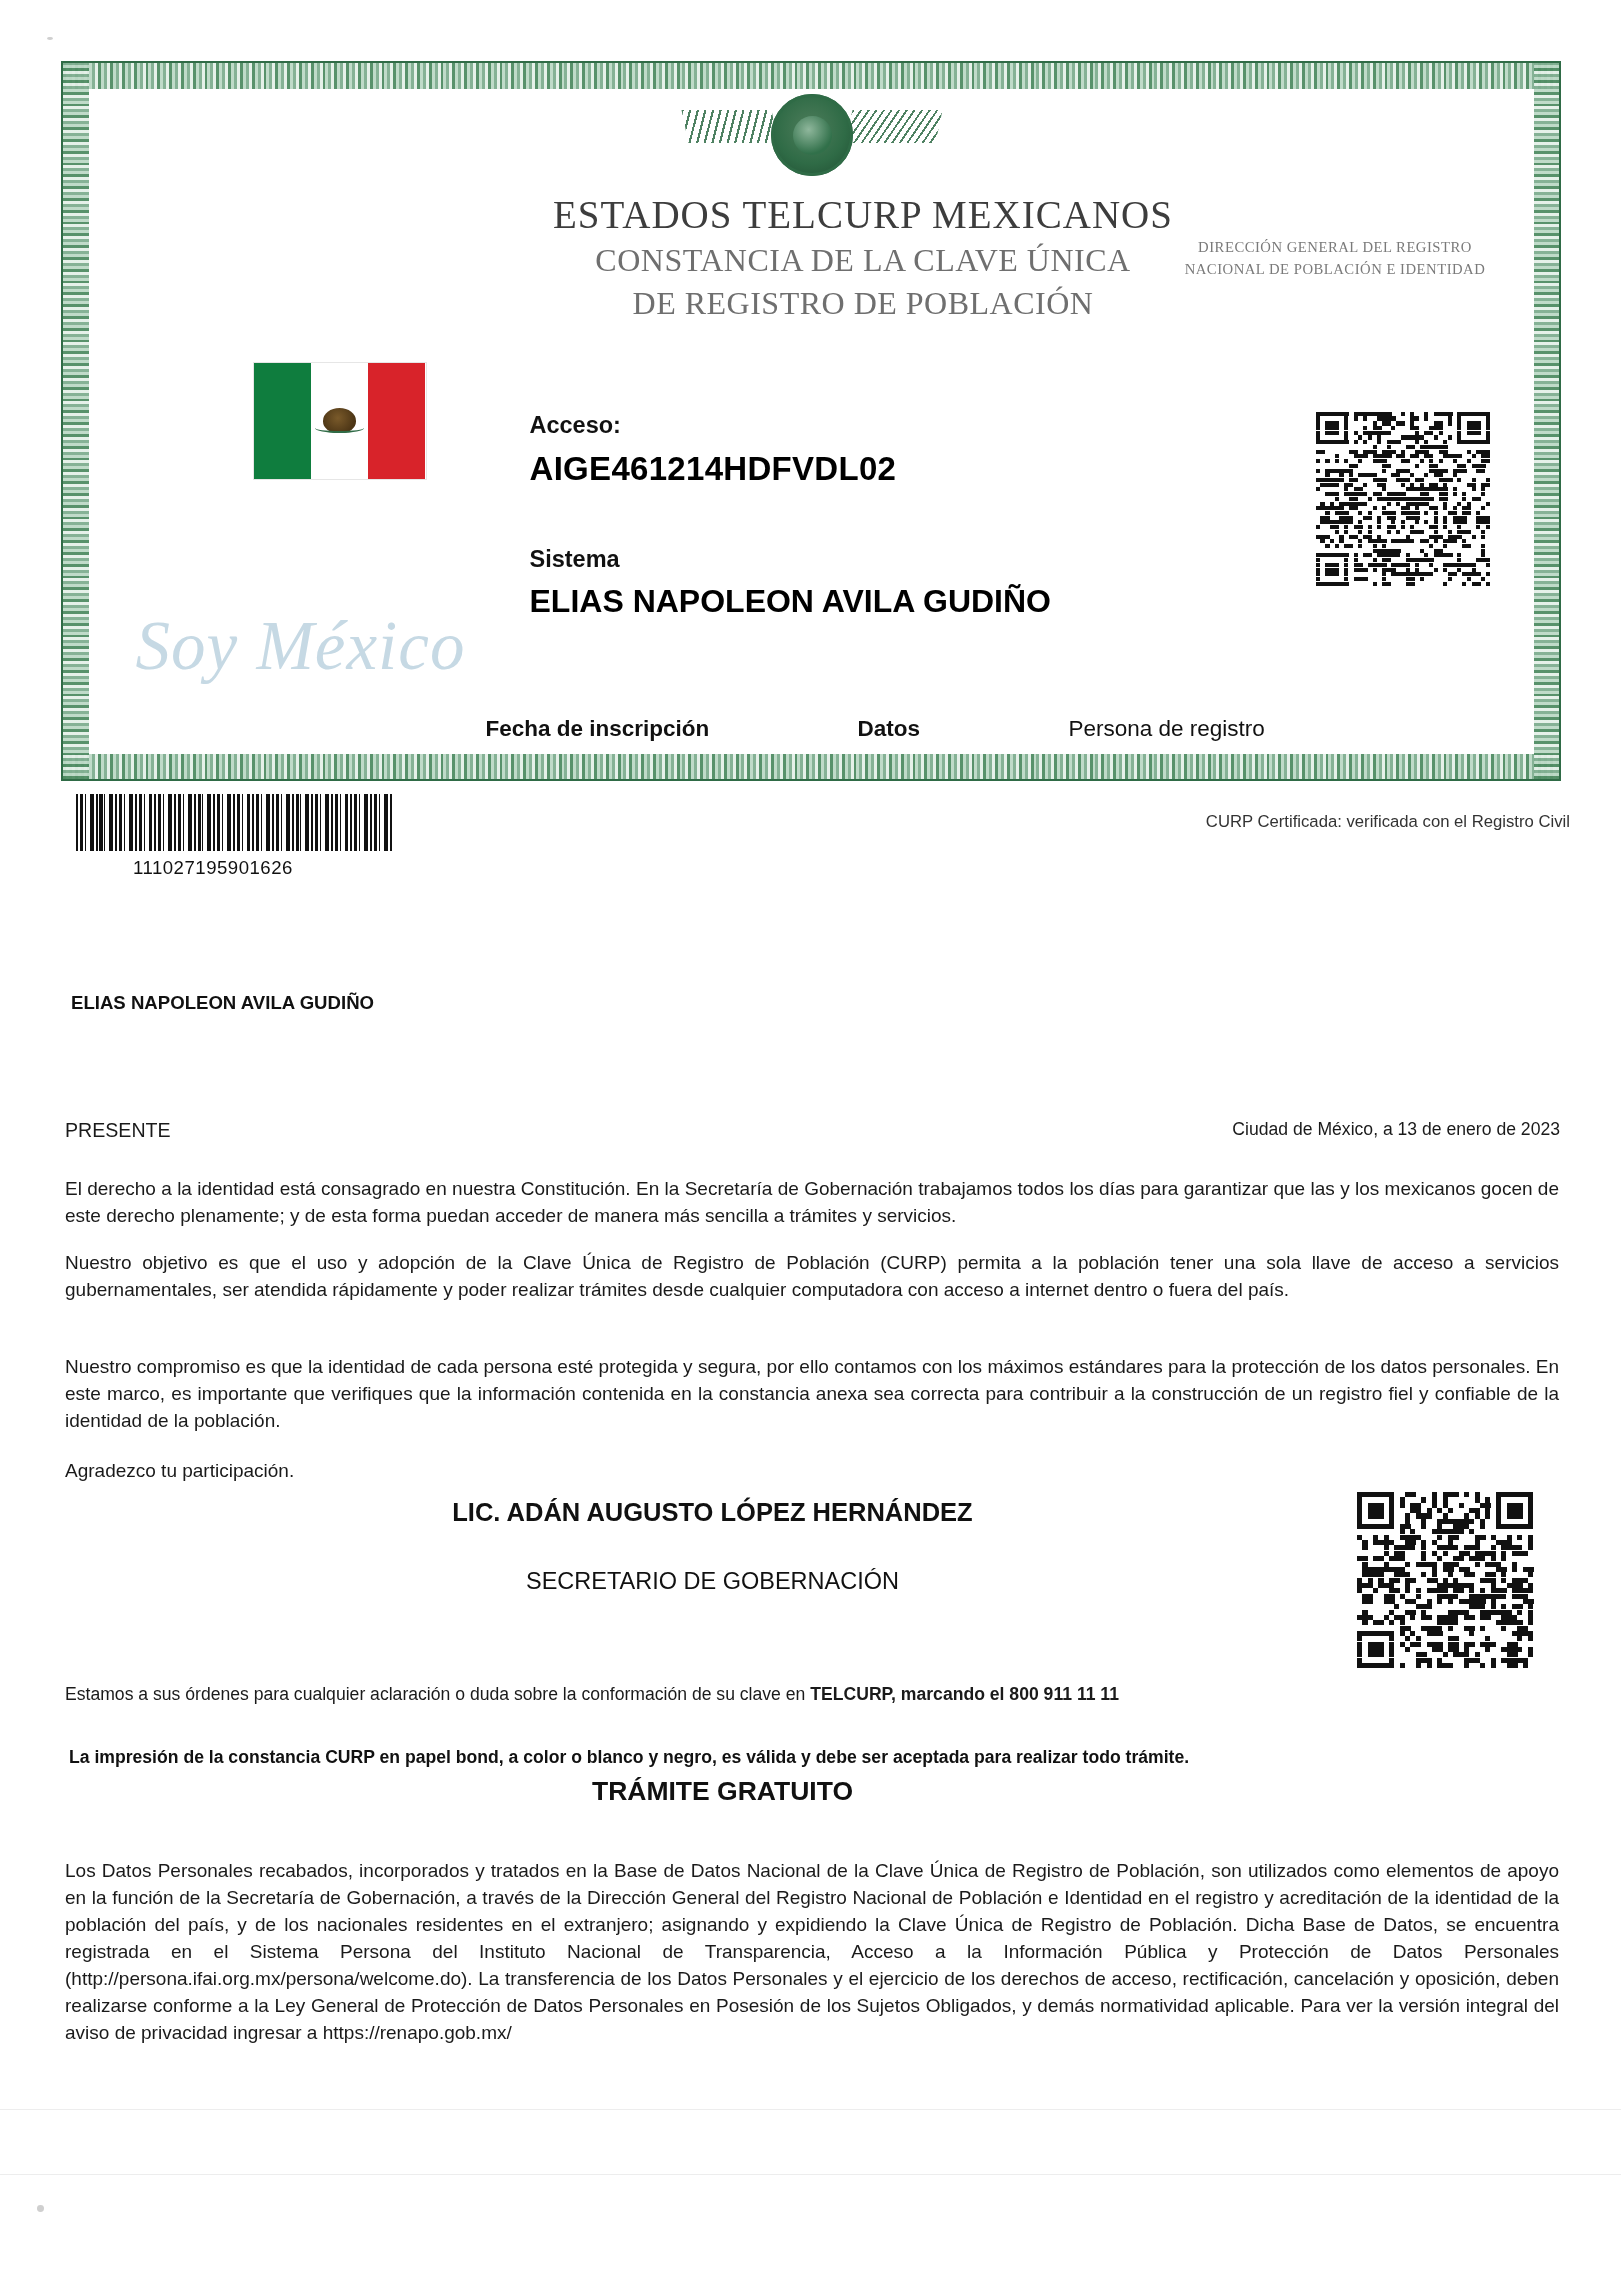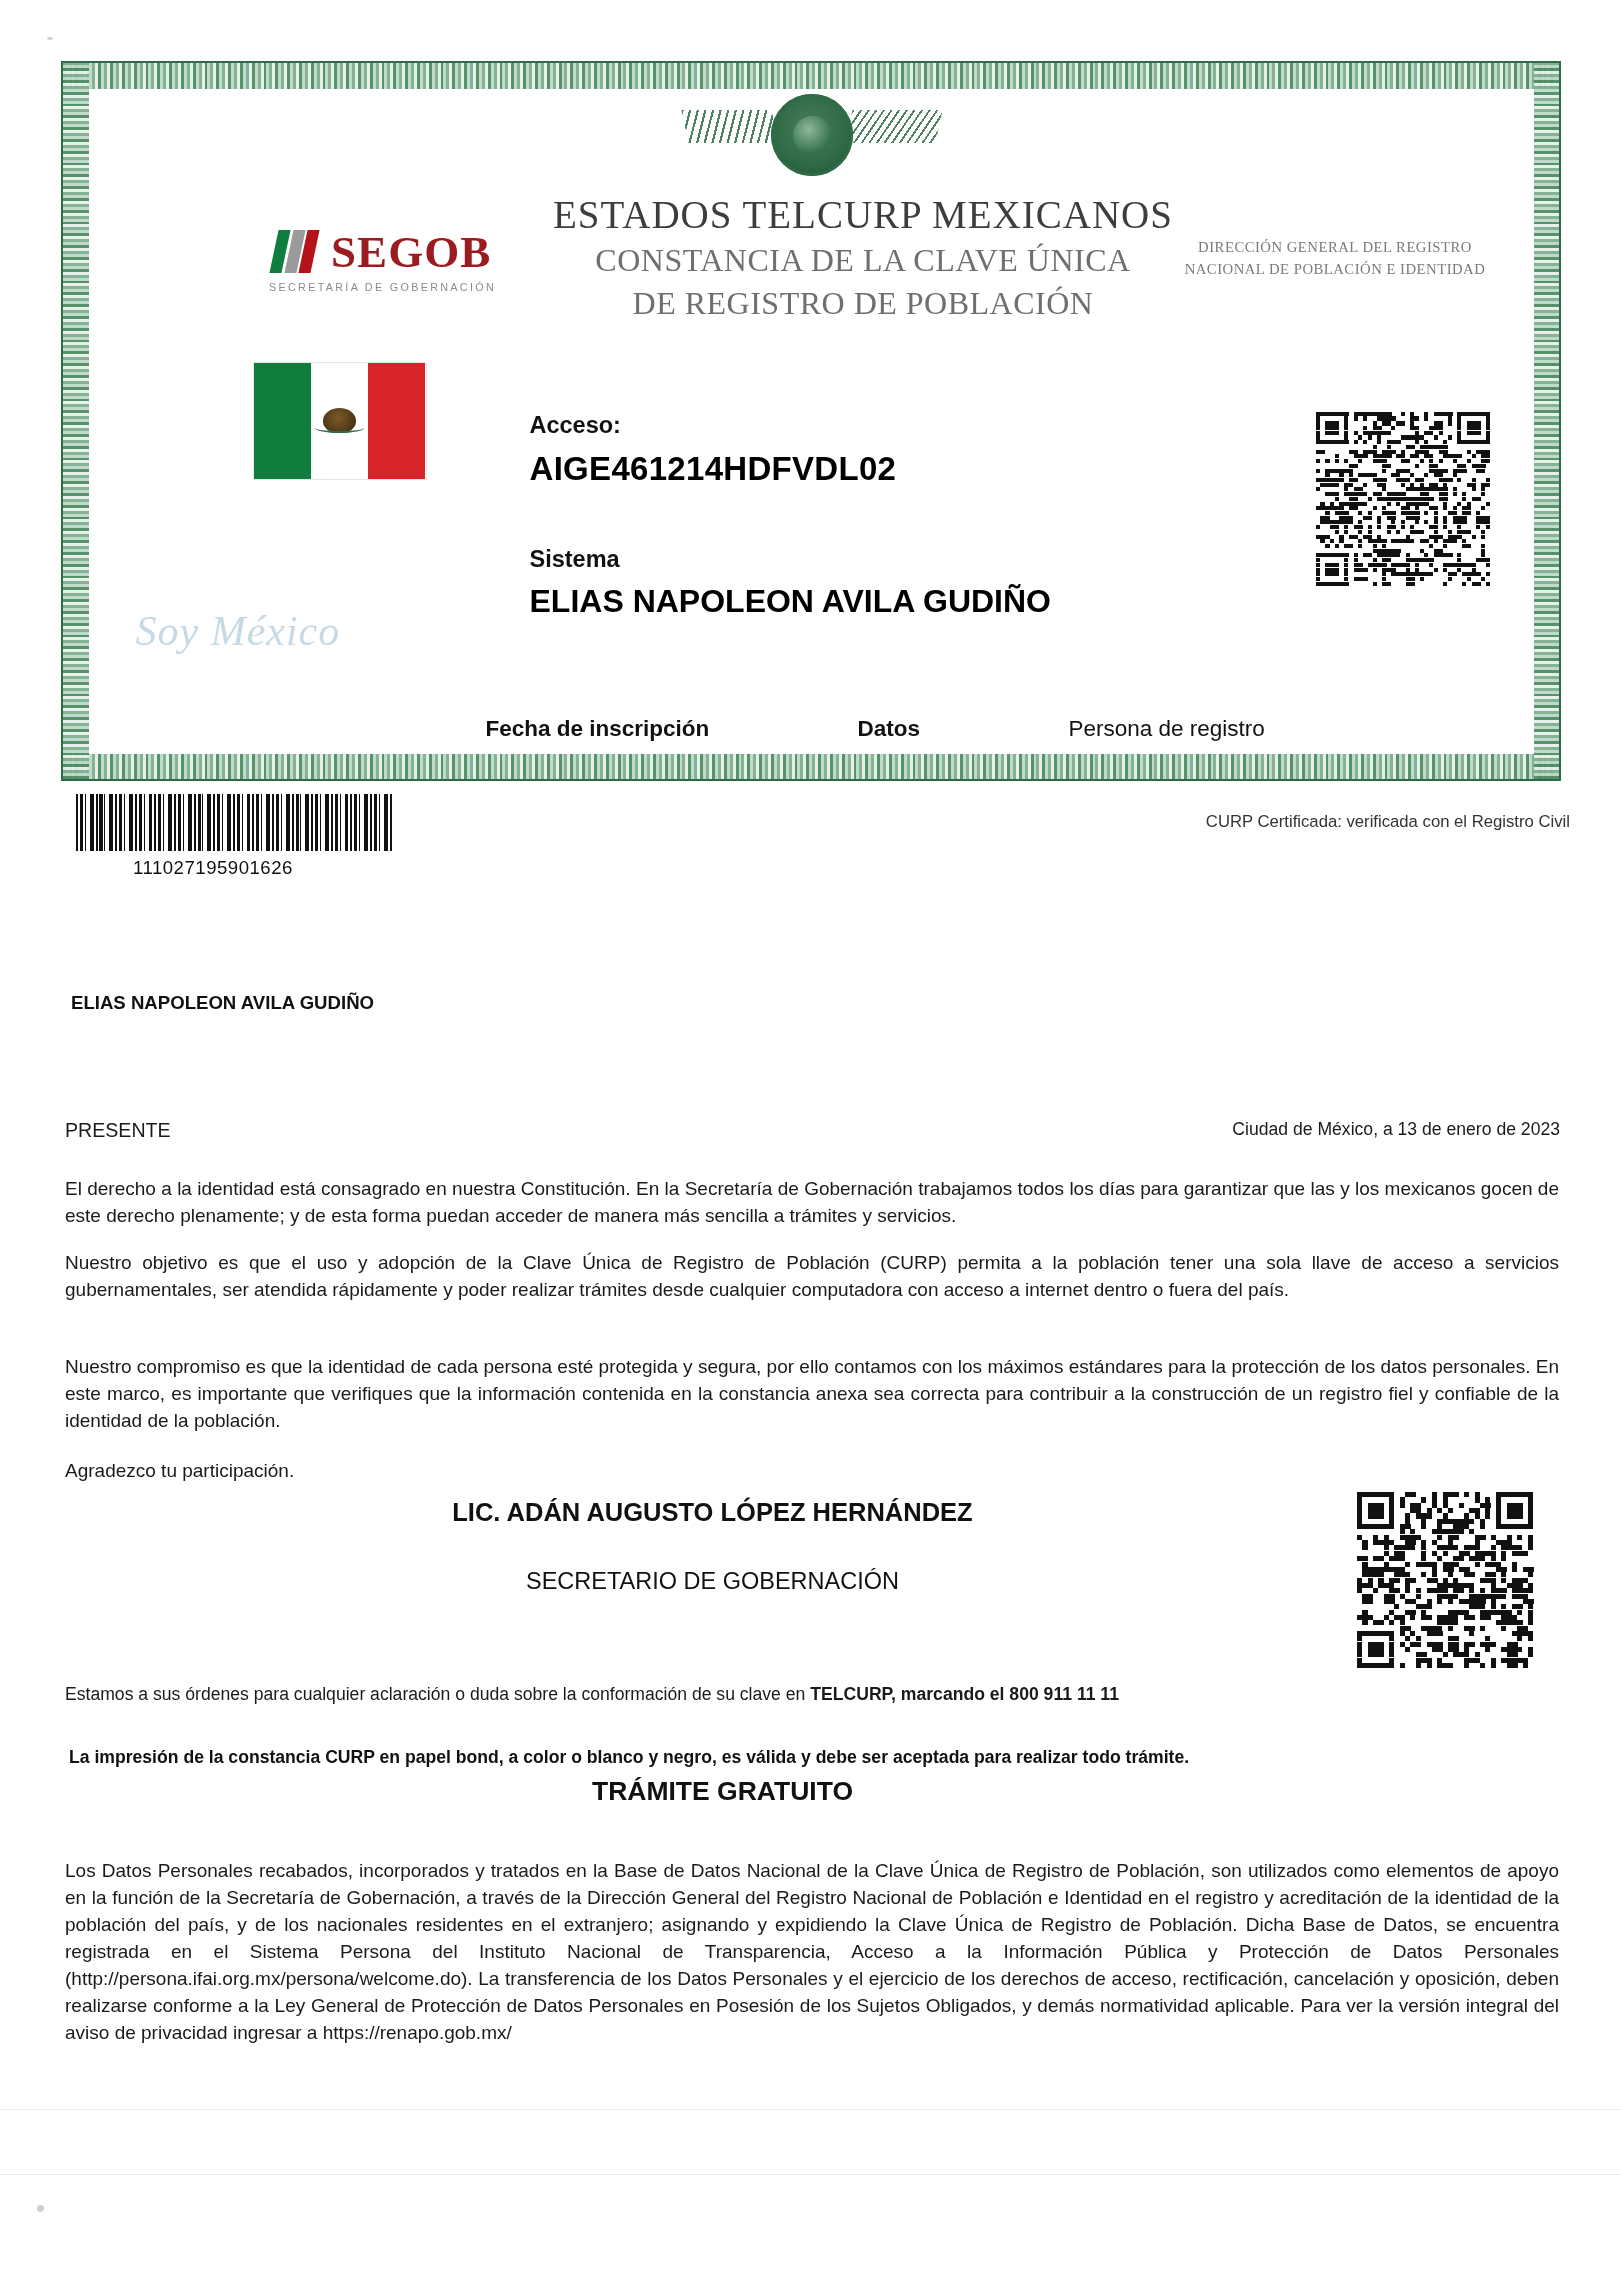--- a/index.html
+++ b/index.html
@@ -96,21 +96,21 @@
   .watermark-seal span.bot {
     position: absolute;
     bottom: 13.7px; left: 0; right: 0;
   }
   .watermark-soy {
     position: absolute;
     left: 47px;
     top: 518px;
     font-family: "Liberation Serif", serif;
     font-style: italic;
-    font-size: 42px;
+    font-size: 69px;
     color: #c6d9e4;
     letter-spacing: 1px;
     pointer-events: none;
   }
 
   
   .eagle {
     position: absolute;
     left: 591px;
     top: -7.8px;
@@ -465,25 +465,20 @@
     <div class="cert-inner">
 
       <div class="watermark-soy">Soy México</div>
 
       <div class="eagle">
         <div class="wing left"></div>
         <div class="wing right"></div>
         <div class="disc"></div>
       </div>
 
-      <div class="segob">
-        <span class="mark"><i></i><i></i><i></i></span>
-        <span class="word">SEGOB</span>
-        <div class="sub">SECRETARÍA DE GOBERNACIÓN</div>
-      </div>
 
       <div class="flag">
         <div class="band green"></div>
         <div class="band white">
             <div class="crest"></div>
           </div>
         <div class="band red"></div>
       </div>
 
       <div class="heading">

